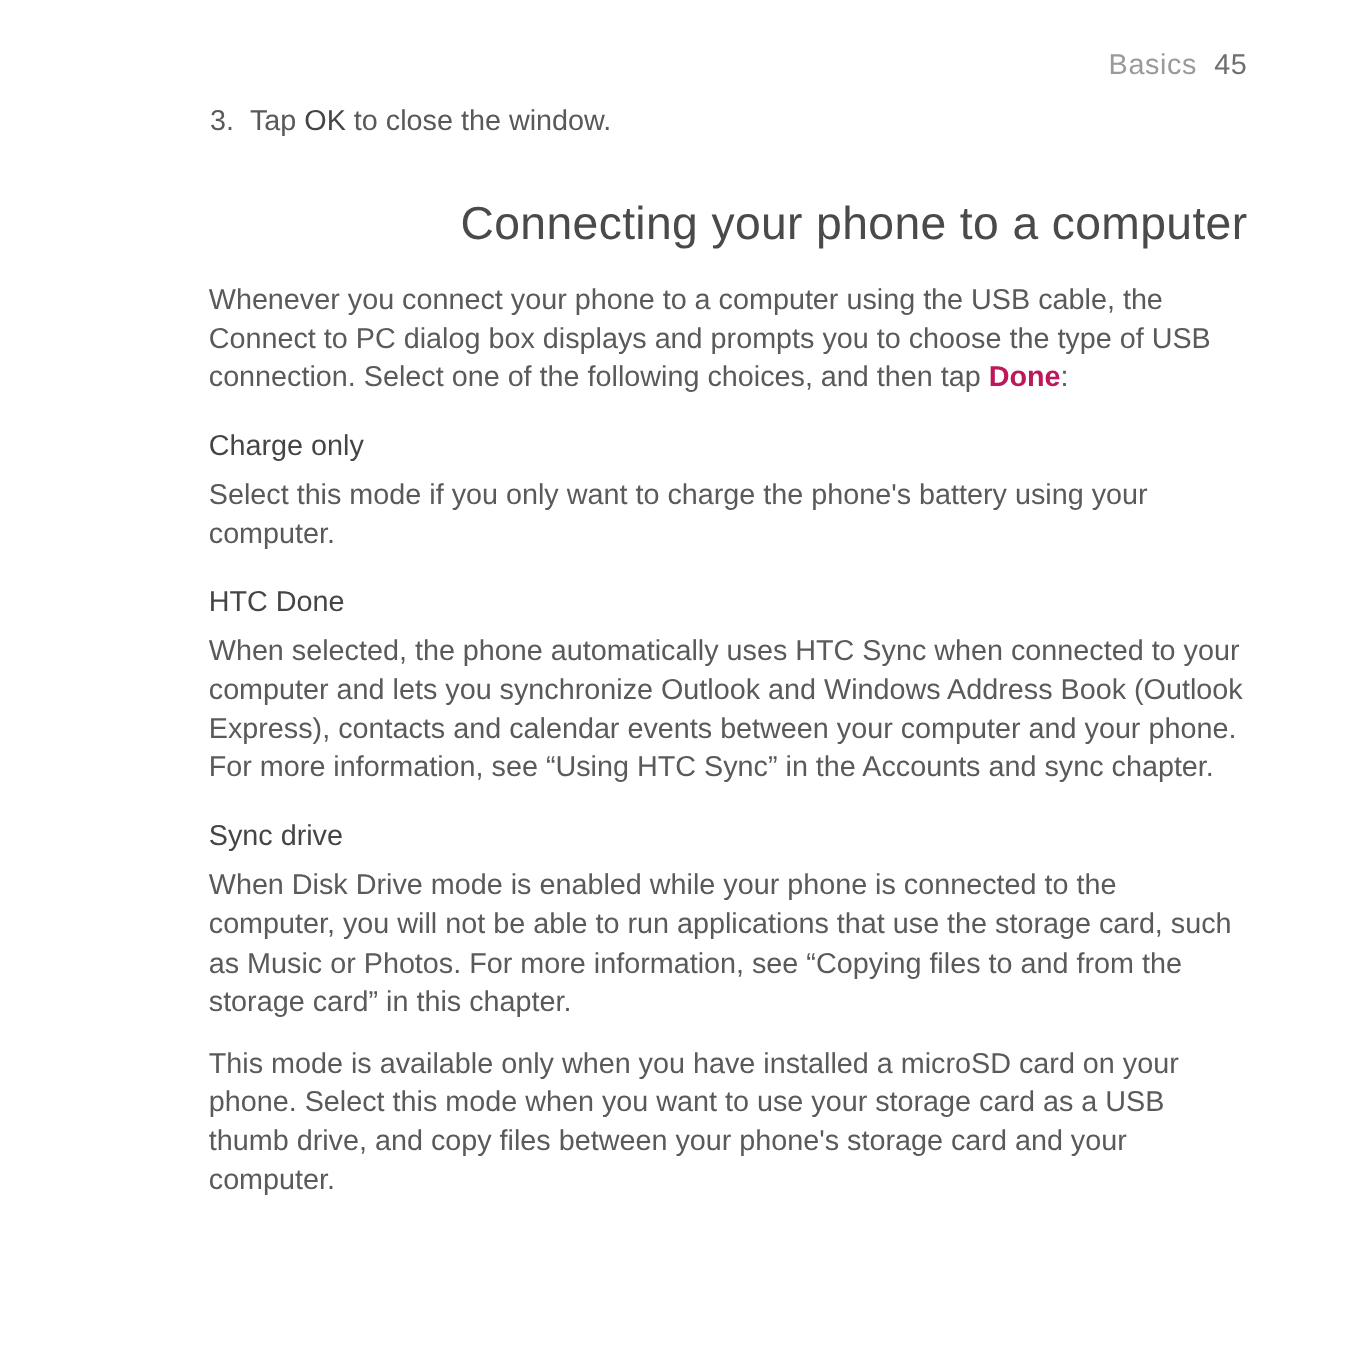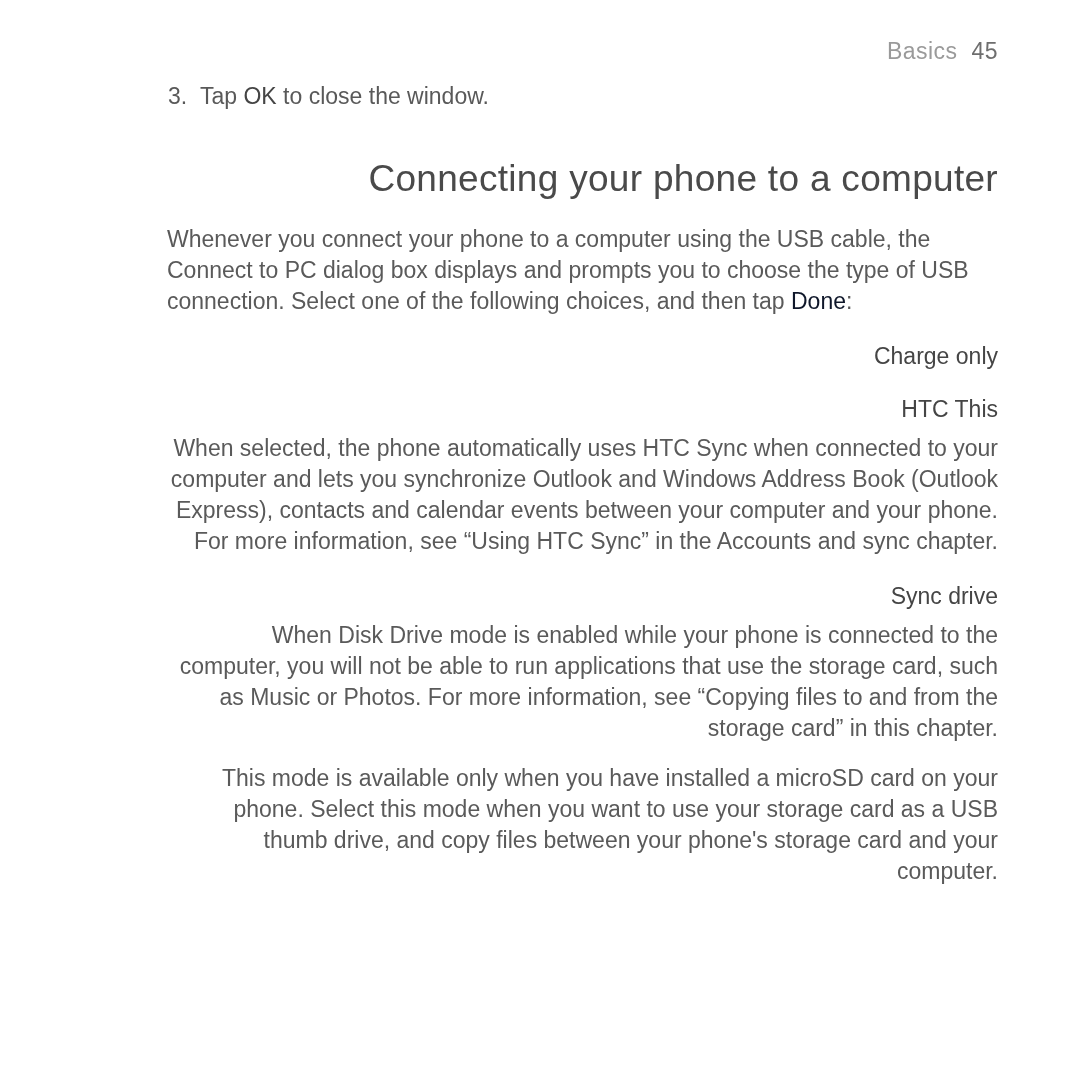--- a/index.html
+++ b/index.html
@@ -53,31 +53,31 @@
   .body-indent {
     margin-left: 72px;
   }
   p.para {
     font-size: 23px;
     line-height: 1.35;
     color: #5a5a5a;
     margin-bottom: 18px;
   }
   p.para .bold {
-    font-weight: 400;
-    color: #0f172a;
+    font-weight: 700;
+    color: #be185d;
   }
   h2.sub {
     font-size: 23px;
     font-weight: 400;
     color: #454545;
     margin-top: 26px;
     margin-bottom: 10px;
   }
-  .sec-block { margin-bottom: 6px; text-align: right; }
+  .sec-block { margin-bottom: 6px; }
 </style>
 </head>
 <body>
 
 <div class="page">
 
   <div class="running-head">
     <span>Basics</span>&nbsp;&nbsp;<span class="pagenum">45</span>
   </div>
 
@@ -89,24 +89,25 @@
   <h1 class="section-title">Connecting your phone to a computer</h1>
 
   <div class="body-indent">
 
     <p class="para">
       <span>Whenever you connect your phone to a computer using the USB cable, the Connect to PC dialog box displays and prompts you to choose the type of USB connection. Select one of the following choices, and then tap </span><span class="bold">Done</span><span>:</span>
     </p>
 
     <div class="sec-block">
       <h2 class="sub">Charge only</h2>
+      <p class="para">Select this mode if you only want to charge the phone's battery using your computer.</p>
     </div>
 
     <div class="sec-block">
-      <h2 class="sub">HTC This</h2>
+      <h2 class="sub">HTC Done</h2>
       <p class="para">When selected, the phone automatically uses HTC Sync when connected to your computer and lets you synchronize Outlook and Windows Address Book (Outlook Express), contacts and calendar events between your computer and your phone. For more information, see “Using HTC Sync” in the Accounts and sync chapter.</p>
     </div>
 
     <div class="sec-block">
       <h2 class="sub">Sync drive</h2>
       <p class="para">When Disk Drive mode is enabled while your phone is connected to the computer, you will not be able to run applications that use the storage card, such as Music or Photos. For more information, see “Copying files to and from the storage card” in this chapter.</p>
       <p class="para">This mode is available only when you have installed a microSD card on your phone. Select this mode when you want to use your storage card as a USB thumb drive, and copy files between your phone's storage card and your computer.</p>
     </div>
 
   </div>

